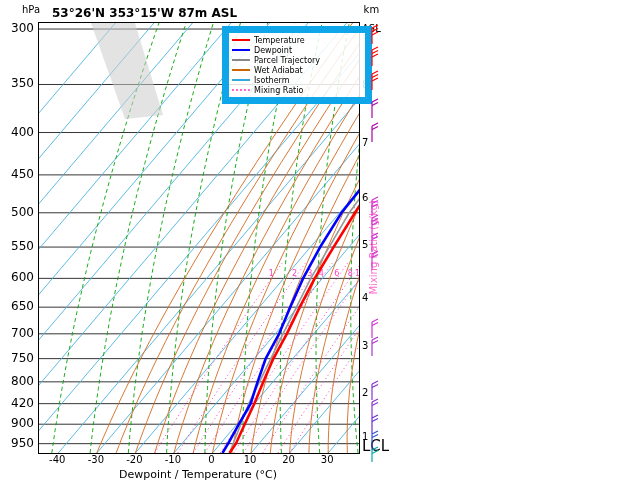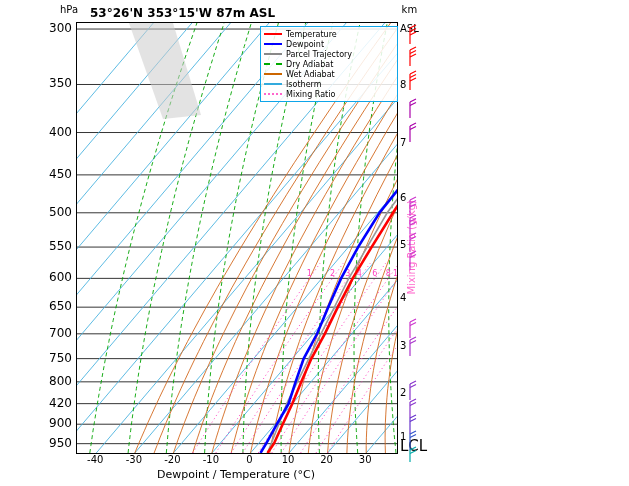--- a/index.html
+++ b/index.html
@@ -1,33 +1,33 @@
 <!DOCTYPE html>
 <html><head>
 <meta charset="utf-8">
 <style>
   html,body{margin:0;padding:0;}
   body{width:629px;height:486px;background:#ffffff;font-family:"DejaVu Sans",sans-serif;overflow:hidden;position:relative;}
   .abs{position:absolute;}
   
-  #sounding{left:0;top:0;width:400px;height:486px;margin-left:38px;}
+  #sounding{left:0;top:0;width:400px;height:486px;}
   #plotbox{left:38px;top:22px;width:320px;height:430px;border:1px solid #000;background:#fff;overflow:hidden;}
   #hpa{left:22px;top:4px;font-size:10px;color:#000;}
   #title{left:52px;top:6px;font-size:12px;color:#000;font-weight:bold;}
   #kmlab{left:362px;top:0;font-size:10px;color:#000;text-align:center;line-height:19px;}
   .plab{position:absolute;right:2px;font-size:12px;color:#000;transform:translateY(-50%);}
   #plabels{left:0;top:22px;width:36px;height:430px;}
   .tlab{position:absolute;font-size:10px;color:#000;transform:translateX(-50%);}
   #tlabels{left:38px;top:454px;width:320px;height:14px;}
   #xaxis-title{left:38px;top:468px;width:320px;text-align:center;font-size:11px;color:#000;}
   .kmlab2{position:absolute;left:0;font-size:10px;color:#000;transform:translateY(-50%);}
   #kmlabels{left:362px;top:22px;width:26px;height:430px;}
   #mixlabel{left:368px;top:200px;font-size:10px;color:#ff66cc;writing-mode:vertical-rl;transform:rotate(180deg);}
   
-  #legend{left:222px;top:26px;width:130px;background:rgba(255,255,255,0.85);border:1px solid #0ea5e9;padding:2px 3px;}
+  #legend{left:222px;top:26px;width:130px;background:rgba(255,255,255,0.85);border:7px solid #0ea5e9;padding:2px 3px;}
   #legend .row{display:flex;align-items:center;height:10px;margin:0;}
   #legend .sw{width:18px;height:0;border-top-width:2px;border-top-style:solid;margin-right:4px;}
   #legend .lb{font-size:8px;color:#000;line-height:9px;white-space:nowrap;}
   
   #rightcol{left:400px;top:0;width:229px;height:486px;}
 </style>
 </head>
 <body>
 
 <div class="abs" id="sounding">
@@ -190,24 +190,20 @@
       </div>
       <div class="row">
         <span class="sw" style="border-top-color: rgb(0, 0, 255); border-top-style: solid;"></span>
         <span class="lb">Dewpoint</span>
       </div>
       <div class="row">
         <span class="sw" style="border-top-color: rgb(136, 136, 136); border-top-style: solid;"></span>
         <span class="lb">Parcel Trajectory</span>
       </div>
       <div class="row">
-        <span class="sw" style="border-top-color: rgb(0, 170, 0); border-top-style: dashed;"></span>
-        <span class="lb">Dry Adiabat</span>
-      </div>
-      <div class="row">
         <span class="sw" style="border-top-color: rgb(204, 102, 0); border-top-style: solid;"></span>
         <span class="lb">Wet Adiabat</span>
       </div>
       <div class="row">
         <span class="sw" style="border-top-color: rgb(51, 170, 221); border-top-style: solid;"></span>
         <span class="lb">Isotherm</span>
       </div>
       <div class="row">
         <span class="sw" style="border-top-color: rgb(255, 102, 204); border-top-style: dotted;"></span>
         <span class="lb">Mixing Ratio</span>

